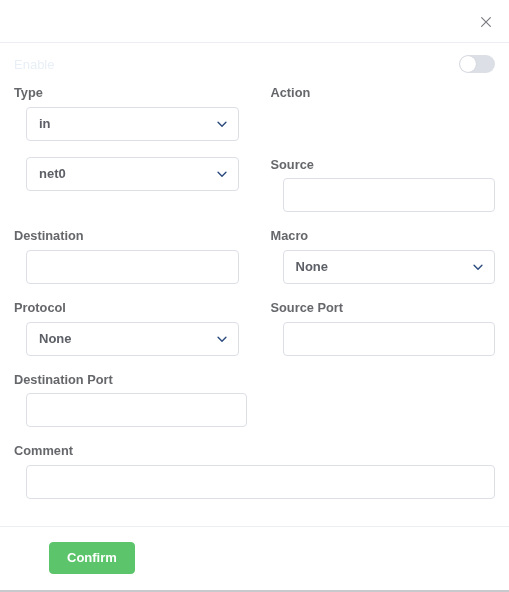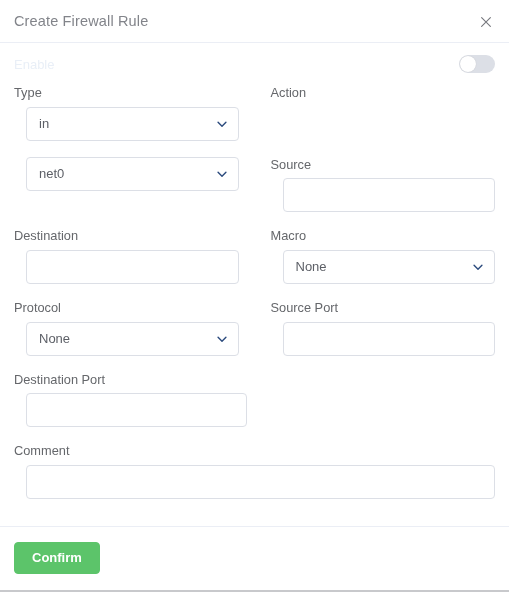--- a/index.html
+++ b/index.html
@@ -91,20 +91,21 @@
     width: 16px;
     height: 16px;
     border-radius: 50%;
     background: #ffffff;
     box-shadow: 0 0 1px rgba(0,0,0,0.18);
   }
 
   .form-row {
     display: flex;
     gap: 32px;
+    font-weight: bold;
   }
   .field {
     flex: 1 1 0;
     min-width: 0;
     margin-bottom: 16px;
   }
   .field.full { flex: 1 1 100%; }
   .field.half-left { flex: 0 0 233px; }
   .field.spacer { flex: 1 1 0; }
 
@@ -176,34 +177,34 @@
     line-height: 1;
     display: inline-flex;
     align-items: center;
     justify-content: center;
   }
   .btn-primary {
     background: #5cc46a;
     border: 1px solid #5cc46a;
     color: #ffffff;
     font-weight: bold;
+    margin-left: 35px;
   }
   .btn-default {
     background: #ffffff;
     border: 1px solid #dcdfe6;
     color: #606266;
   }
 </style>
 </head>
 <body>
 
 <div class="dialog">
 
   <div class="dialog-header">
-    <span class="dialog-title">Create Firewall Rule</span>
     <button class="close-button">
       <svg viewBox="0 0 16 16" width="14" height="14" aria-hidden="true">
         <path d="M3 3 L13 13 M13 3 L3 13" stroke="#76787d" stroke-width="1.3" fill="none" stroke-linecap="round"></path>
       </svg>
     </button>
   </div>
 
   <div class="dialog-body">
 
     <div class="enable-row">

